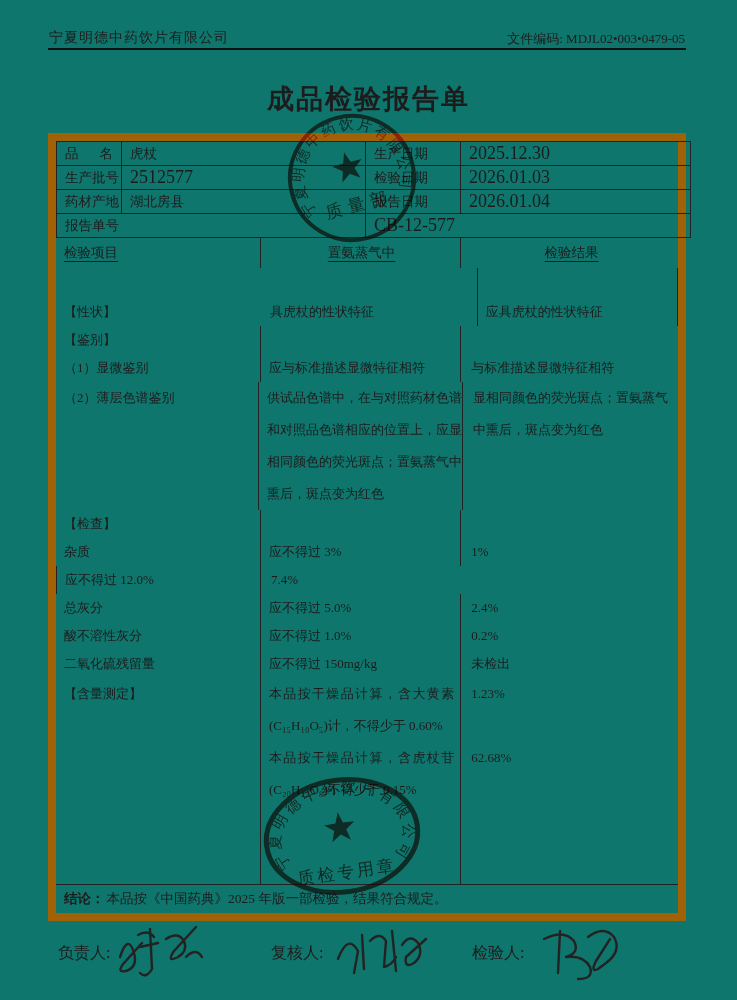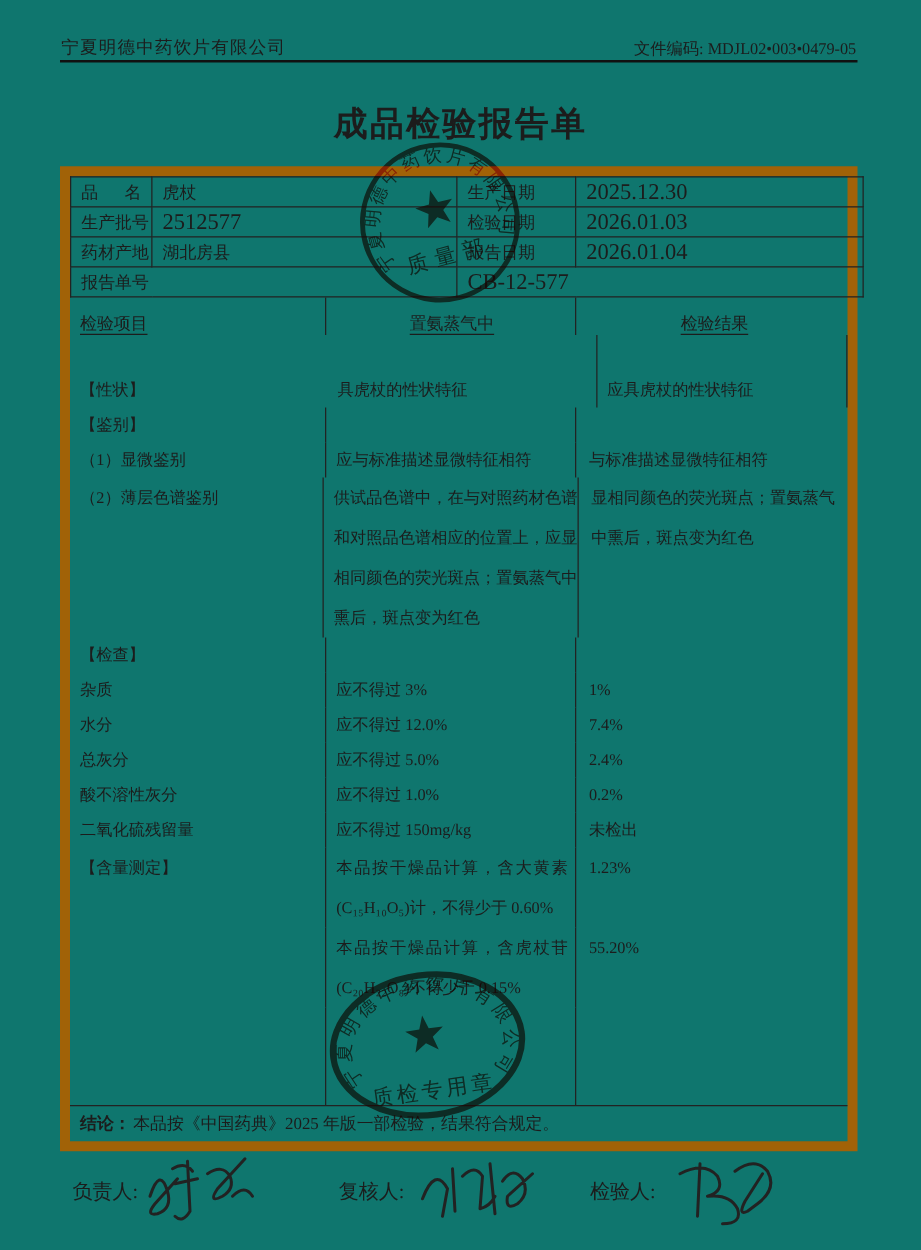--- a/index.html
+++ b/index.html
@@ -27,21 +27,21 @@
   td.jlabel span { display:block; width:100%; text-align:justify; text-align-last:justify; }
   .num { font-size:18px; }
 
   
   .mrow { display:flex; width:100%; }
   .mc { box-sizing:border-box; }
   .mc1 { width:208px; padding-left:8px; }
   .mc2 { width:205px; padding:0 6px 0 8px; border-left:1px solid #222; border-right:1px solid #222; }
   .mc3 { width:221px; padding:0 6px 0 10px; }
   .mhead { height:30px; align-items:center; }
-  .mhead .mc { height:100%; display:flex; align-items:flex-end; }
+  .mhead .mc { height:100%; display:flex; align-items:center; }
   .mhead .mc2, .mhead .mc3 { justify-content:center; }
   .mhead span { text-decoration:underline; text-underline-offset:4px; }
   .ln { line-height:28px; font-size:13px; white-space:nowrap; }
   .multi .ln { line-height:32px; }
   .first .mc { padding-top:30px; }
   .spread { white-space:normal; text-align:justify; text-align-last:justify; }
   .filler { flex:1; }
   .concl { border-top:1px solid #222; height:28px; display:flex; align-items:center;
     padding-left:8px; font-size:13.5px; }
   .concl b { margin-right:2px; }
@@ -172,23 +172,20 @@
             <div class="ln">杂质</div>
           </div>
           <div class="mc mc2">
             <div class="ln">应不得过 3%</div>
           </div>
           <div class="mc mc3">
             <div class="ln">1%</div>
           </div>
         </div>
         <div class="mrow">
-          <div class="mc mc1">
-            <div class="ln">水分</div>
-          </div>
           <div class="mc mc2">
             <div class="ln">应不得过 12.0%</div>
           </div>
           <div class="mc mc3">
             <div class="ln">7.4%</div>
           </div>
         </div>
         <div class="mrow">
           <div class="mc mc1">
             <div class="ln">总灰分</div>
@@ -236,21 +233,21 @@
         </div>
         <div class="mrow multi">
           <div class="mc mc1">
             <div class="ln"></div>
           </div>
           <div class="mc mc2">
             <div class="ln spread">本品按干燥品计算，含虎杖苷</div>
             <div class="ln">(C₂₀H₂₂O₈)不得少于 0.15%</div>
           </div>
           <div class="mc mc3">
-            <div class="ln">55.20%</div>
+            <div class="ln">62.68%</div>
           </div>
         </div>
       </div>
 
     <div class="mrow filler">
       <div class="mc mc1"></div>
         <div class="mc mc2"></div>
         <div class="mc mc3"></div>
     </div>
 

